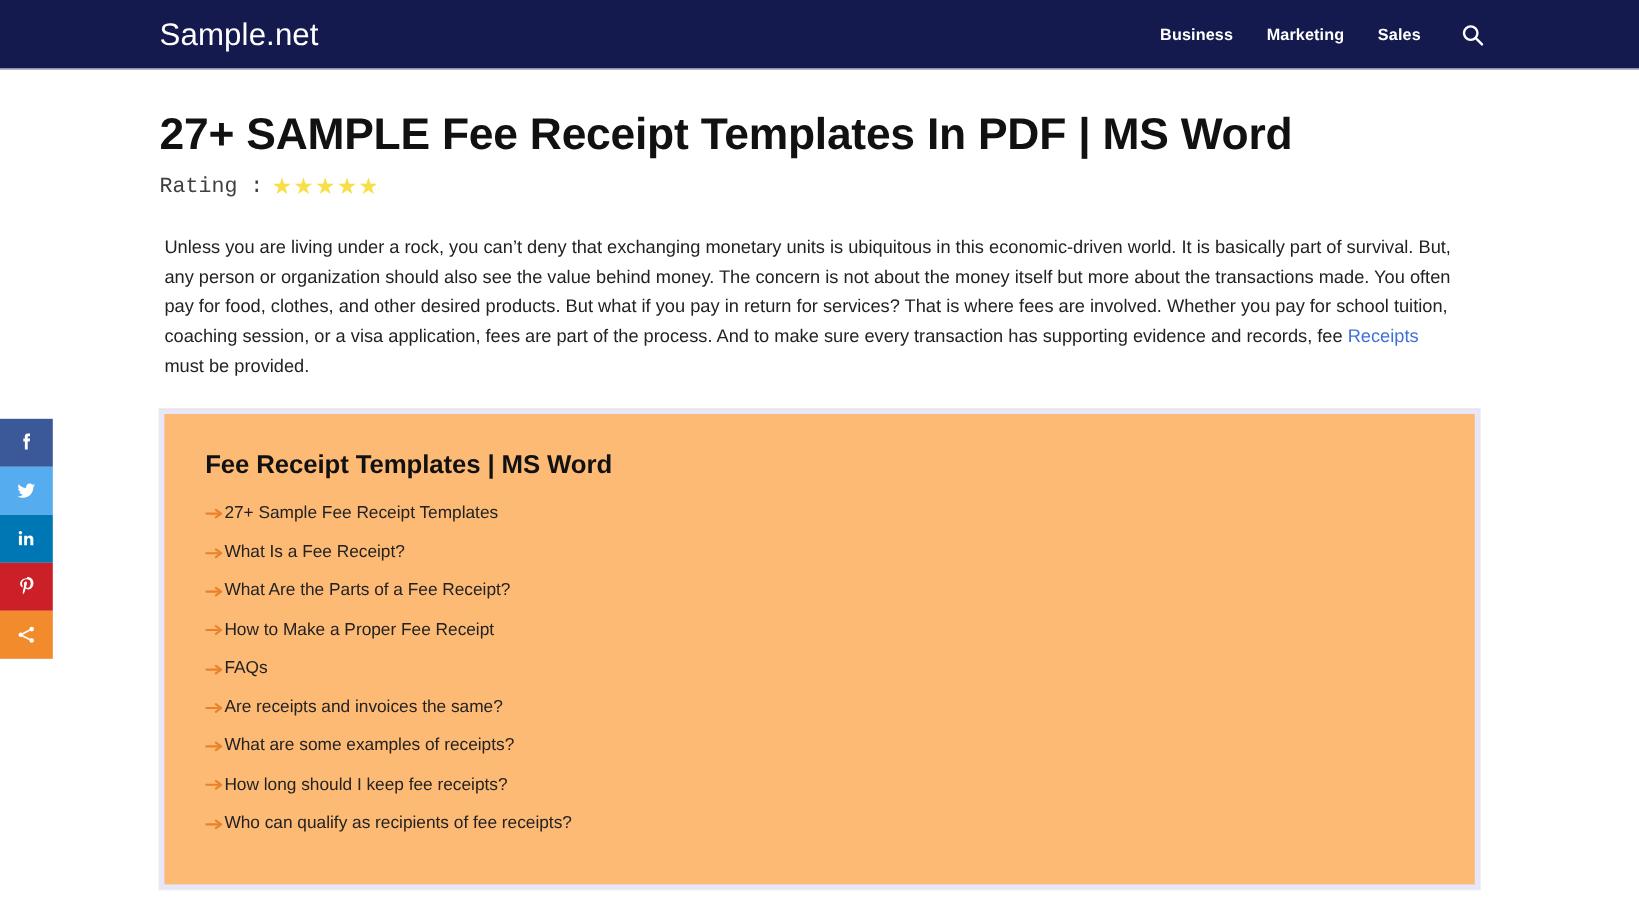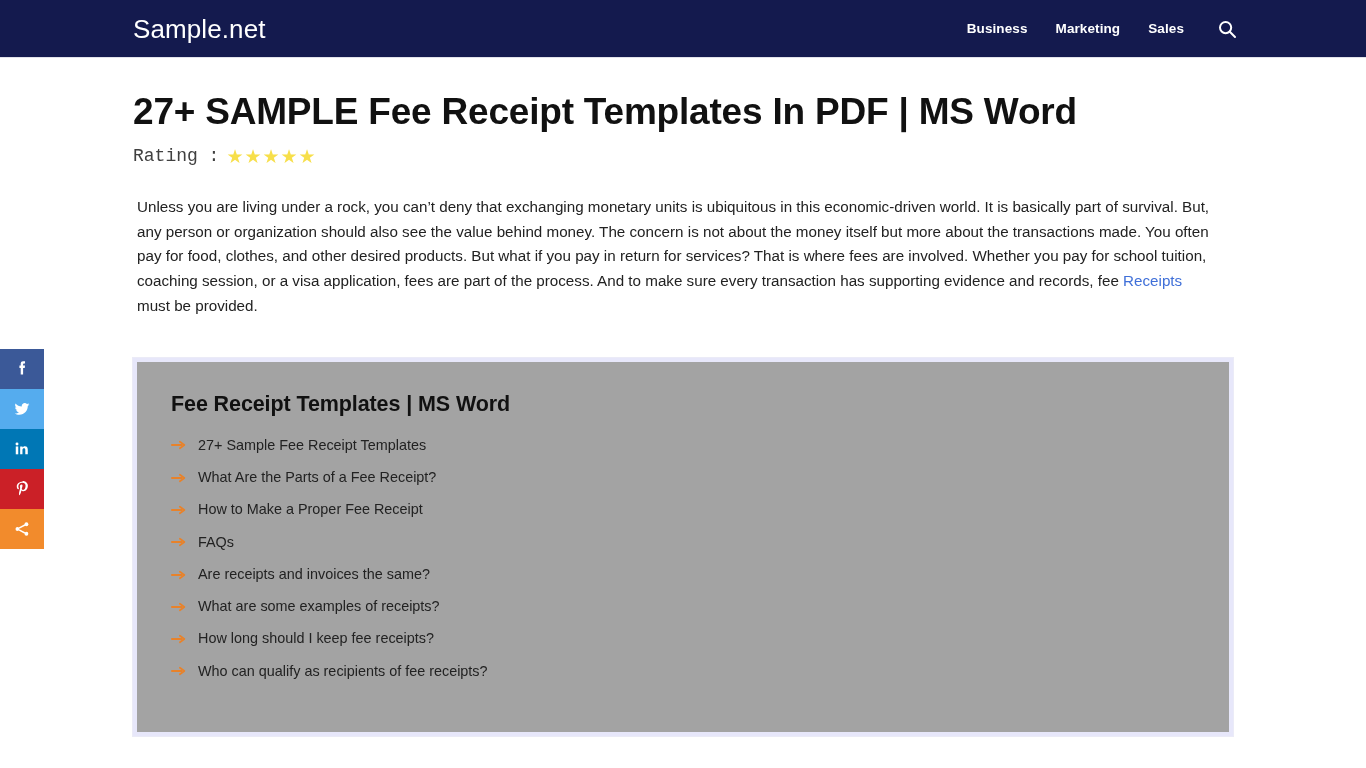--- a/index.html
+++ b/index.html
@@ -137,44 +137,43 @@
     max-width: 1080px;
     text-align: left;
   }
   .inline-link {
     color: #3f6fd8;
     text-decoration: none;
   }
 
   
   .toc-card {
-    margin-top: 40px;
+    margin-top: 23px;
     width: 1100px;
     min-height: 378px;
-    background: #a3a3a3;
+    background: #fdba74;
     border: 4px solid #e7e7fa;
     outline: 1px solid #ebebf7;
     padding: 30px 34px 34px 34px;
   }
   .toc-title {
     margin: 0 0 12px 0;
     font-size: 21.5px;
     font-weight: bold;
     color: #111111;
     letter-spacing: -0.1px;
   }
   .toc-list {
     list-style: none;
     margin: 0;
     padding: 0;
   }
   .toc-item {
     display: flex;
     align-items: center;
-    gap: 11px;
     padding: 7.5px 0;
   }
   .arrow-icon {
     flex: 0 0 auto;
     width: 16px;
     height: 12px;
     display: block;
   }
   .toc-link {
     font-size: 14.4px;
@@ -280,20 +279,27 @@
             <line x1="1" y1="6" x2="12" y2="6" stroke="#e8822a" stroke-width="2" stroke-linecap="round"></line>
             <polyline points="10,2.4 15,6 10,9.6" fill="none" stroke="#e8822a" stroke-width="2" stroke-linecap="round" stroke-linejoin="round"></polyline>
           </svg>
           <a class="toc-link" href="#">27+ Sample Fee Receipt Templates</a>
         </li>
         <li class="toc-item">
           <svg class="arrow-icon" viewBox="0 0 18 12">
             <line x1="1" y1="6" x2="12" y2="6" stroke="#e8822a" stroke-width="2" stroke-linecap="round"></line>
             <polyline points="10,2.4 15,6 10,9.6" fill="none" stroke="#e8822a" stroke-width="2" stroke-linecap="round" stroke-linejoin="round"></polyline>
           </svg>
+          <a class="toc-link" href="#">What Is a Fee Receipt?</a>
+        </li>
+        <li class="toc-item">
+          <svg class="arrow-icon" viewBox="0 0 18 12">
+            <line x1="1" y1="6" x2="12" y2="6" stroke="#e8822a" stroke-width="2" stroke-linecap="round"></line>
+            <polyline points="10,2.4 15,6 10,9.6" fill="none" stroke="#e8822a" stroke-width="2" stroke-linecap="round" stroke-linejoin="round"></polyline>
+          </svg>
           <a class="toc-link" href="#">What Are the Parts of a Fee Receipt?</a>
         </li>
         <li class="toc-item">
           <svg class="arrow-icon" viewBox="0 0 18 12">
             <line x1="1" y1="6" x2="12" y2="6" stroke="#e8822a" stroke-width="2" stroke-linecap="round"></line>
             <polyline points="10,2.4 15,6 10,9.6" fill="none" stroke="#e8822a" stroke-width="2" stroke-linecap="round" stroke-linejoin="round"></polyline>
           </svg>
           <a class="toc-link" href="#">How to Make a Proper Fee Receipt</a>
         </li>
         <li class="toc-item">

